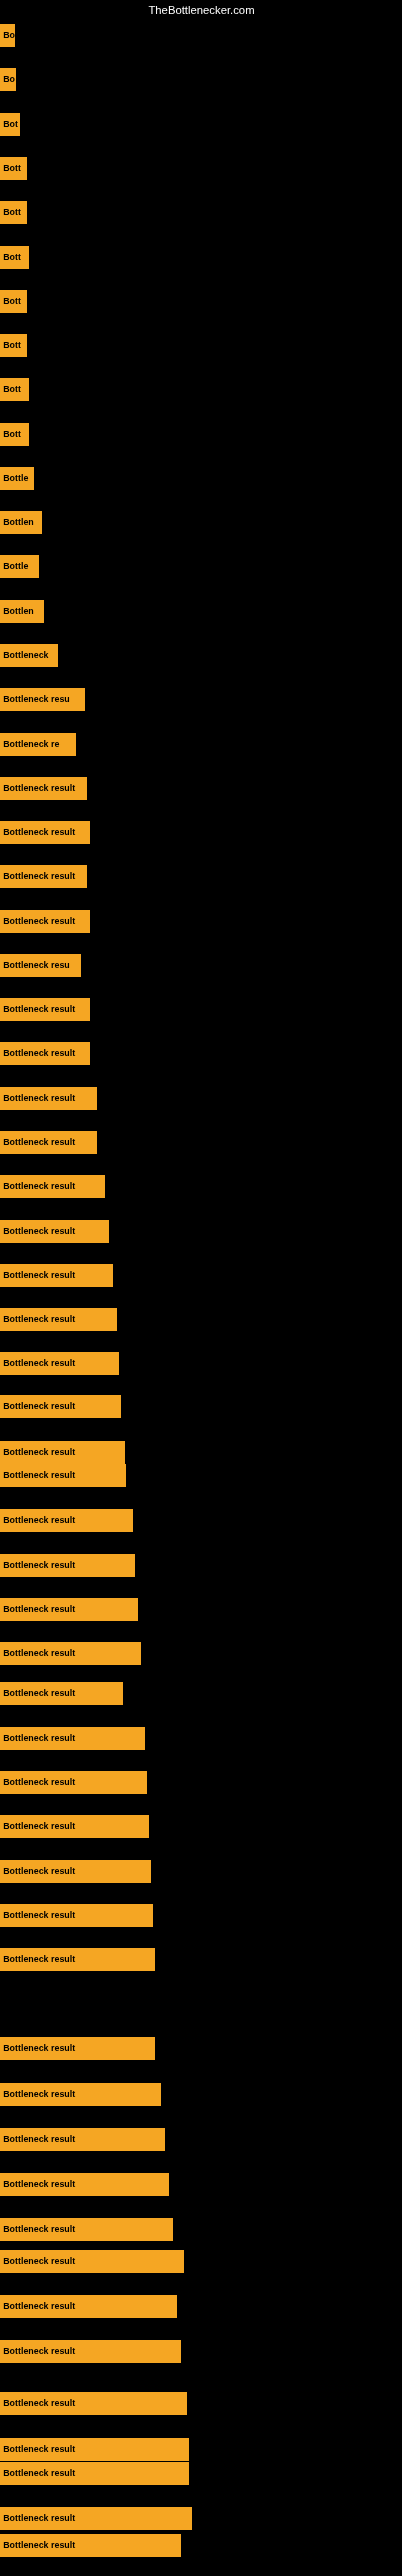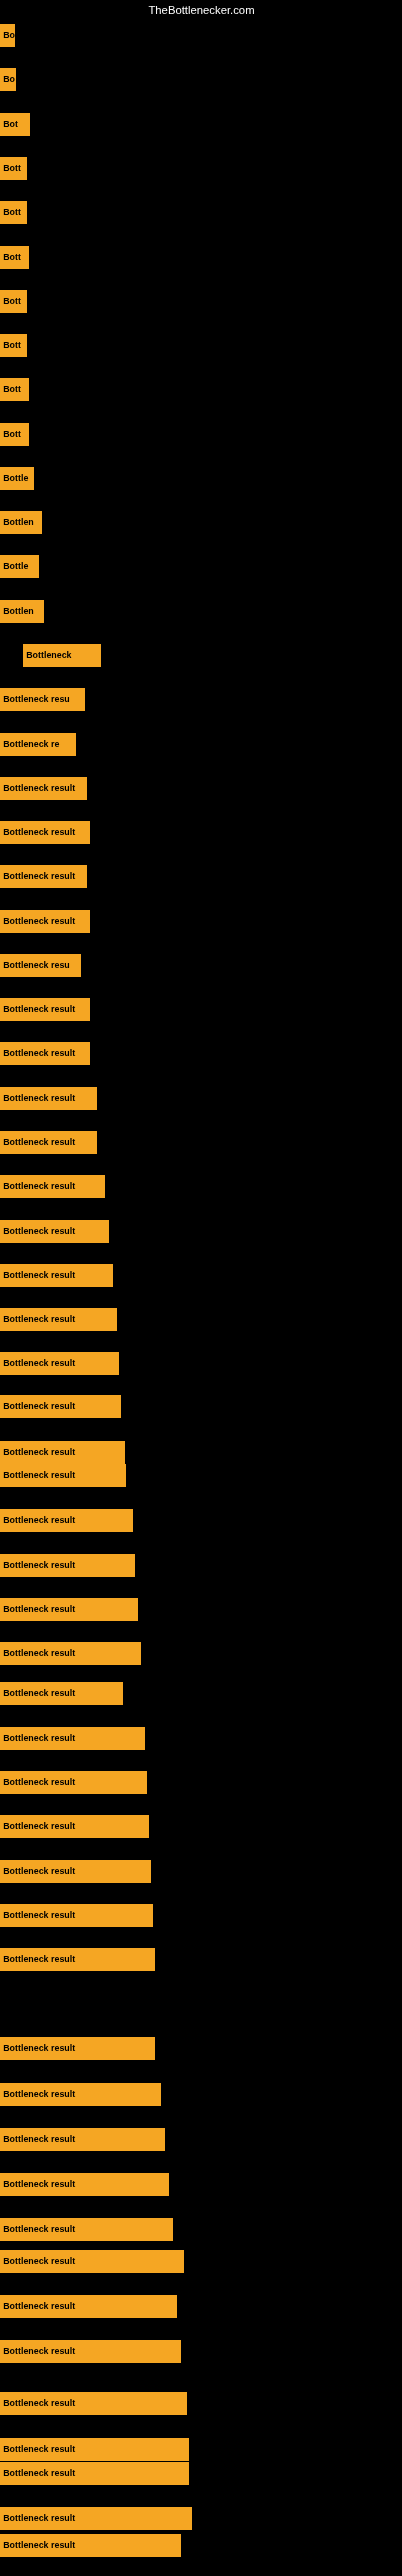--- a/index.html
+++ b/index.html
@@ -45,21 +45,21 @@
 
 <span class="site-title">TheBottlenecker.com</span>
 
 <div class="bar-container" style="top: 24px; left: 0px;">
     <div class="bar" style="width: 14.5px;">Bo</div>
   </div>
 <div class="bar-container" style="top: 68px; left: 0px;">
     <div class="bar" style="width: 16px;">Bo</div>
   </div>
 <div class="bar-container" style="top: 113px; left: 0px;">
-    <div class="bar" style="width: 30px;">Bot</div>
+    <div class="bar" style="width: 20px;">Bot</div>
   </div>
 <div class="bar-container" style="top: 157px; left: 0px;">
     <div class="bar" style="width: 26.6px;">Bott</div>
   </div>
 <div class="bar-container" style="top: 201px; left: 0px;">
     <div class="bar" style="width: 26.6px;">Bott</div>
   </div>
 <div class="bar-container" style="top: 246px; left: 0px;">
     <div class="bar" style="width: 29px;">Bott</div>
   </div>
@@ -81,21 +81,21 @@
 <div class="bar-container" style="top: 511px; left: 0px;">
     <div class="bar" style="width: 42px;">Bottlen</div>
   </div>
 <div class="bar-container" style="top: 555px; left: 0px;">
     <div class="bar" style="width: 39px;">Bottle</div>
   </div>
 <div class="bar-container" style="top: 600px; left: 0px;">
     <div class="bar" style="width: 44px;">Bottlen</div>
   </div>
 <div class="bar-container" style="top: 644px; left: 0px;">
-    <div class="bar" style="width: 78px; margin-left: 23px;">Bottleneck</div>
+    <div class="bar" style="width: 58px;">Bottleneck</div>
   </div>
 <div class="bar-container" style="top: 688px; left: 0px;">
     <div class="bar" style="width: 85px;">Bottleneck resu</div>
   </div>
 <div class="bar-container" style="top: 733px; left: 0px;">
     <div class="bar" style="width: 76px;">Bottleneck re</div>
   </div>
 <div class="bar-container" style="top: 777px; left: 0px;">
     <div class="bar" style="width: 87px;">Bottleneck result</div>
   </div>

